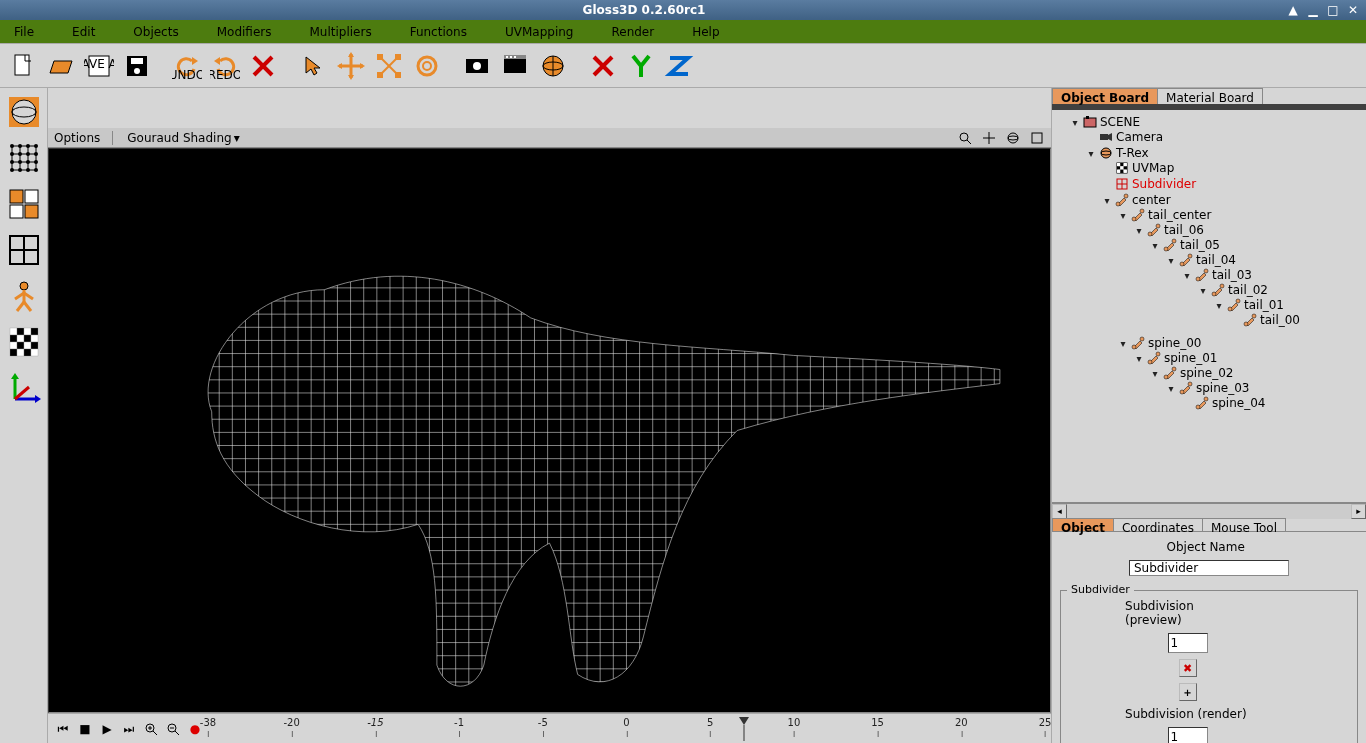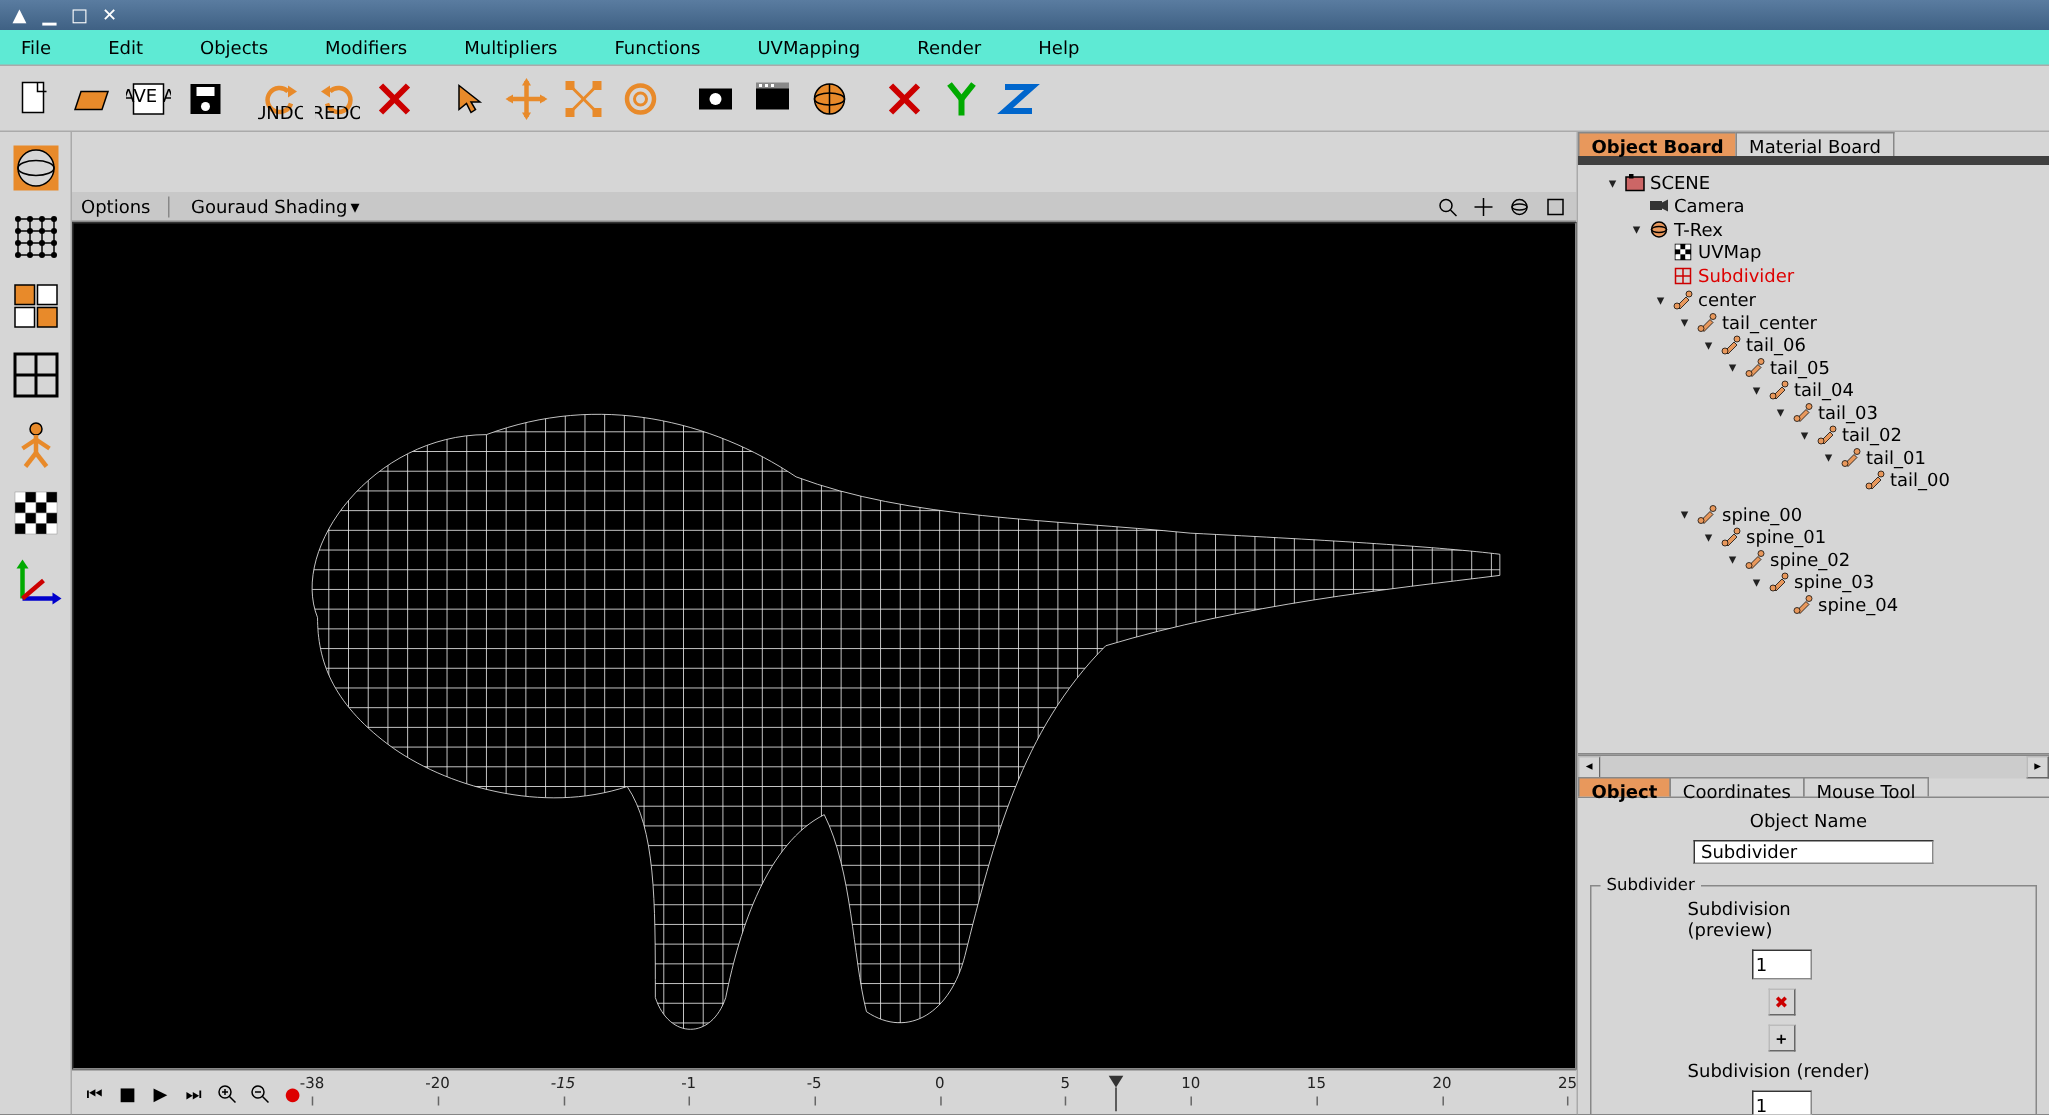--- a/index.html
+++ b/index.html
@@ -5,21 +5,21 @@
 * { margin:0; padding:0; box-sizing:border-box; font-family:"DejaVu Sans",Arial,sans-serif; font-size:12px; }
 body { width:1366px; height:743px; background:#d6d6d6; overflow:hidden; display:flex; flex-direction:column; }
 
 
 .titlebar { height:20px; background:linear-gradient(#5a7ca0,#3f6184); color:#fff; display:flex; align-items:center; padding:0 4px; font-weight:bold; }
 .titlebar .title { flex:1; text-align:center; }
 .titlebar .wbtns { display:flex; gap:2px; }
 .titlebar .wbtn { width:18px;height:14px; display:flex;align-items:center;justify-content:center; color:#fff; }
 
 
-.menubar { height:24px; display:flex; align-items:center; padding:0 4px; border-bottom:1px solid #aaa; background:#5eead4; }
+.menubar { height:24px; display:flex; align-items:center; padding:0 4px; border-bottom:1px solid #aaa; background:#4d7c0f; }
 .menubar .mitem { padding:2px 28px 2px 10px; cursor:default; }
 
 
 .maintoolbar { height:44px; display:flex; align-items:center; padding:2px 4px; gap:0; border-bottom:1px solid #aaa; background:#d6d6d6; }
 .maintoolbar .tbtn { width:38px; height:38px; display:flex; align-items:center; justify-content:center; border:1px solid transparent; }
 .maintoolbar .sep { width:12px; }
 
 
 .workrow { flex:1; display:flex; min-height:0; }
 
@@ -75,20 +75,21 @@
 .iconbtn.red { color:#c00; }
 .checkbox { width:14px;height:14px; border:1px solid #333; background:#fff; display:inline-flex;align-items:center;justify-content:center; font-size:11px; margin-right:4px;}
 
 
 svg { display:block; }
 </style>
 </head>
 <body>
 
 <div class="titlebar">
+  <span class="title">Gloss3D 0.2.60rc1</span>
   <div class="wbtns">
     <span class="wbtn">▲</span>
     <span class="wbtn">▁</span>
     <span class="wbtn">□</span>
     <span class="wbtn">✕</span>
   </div>
 </div>
 
 <div class="menubar" id="menubar">
     <span class="mitem">File</span>

